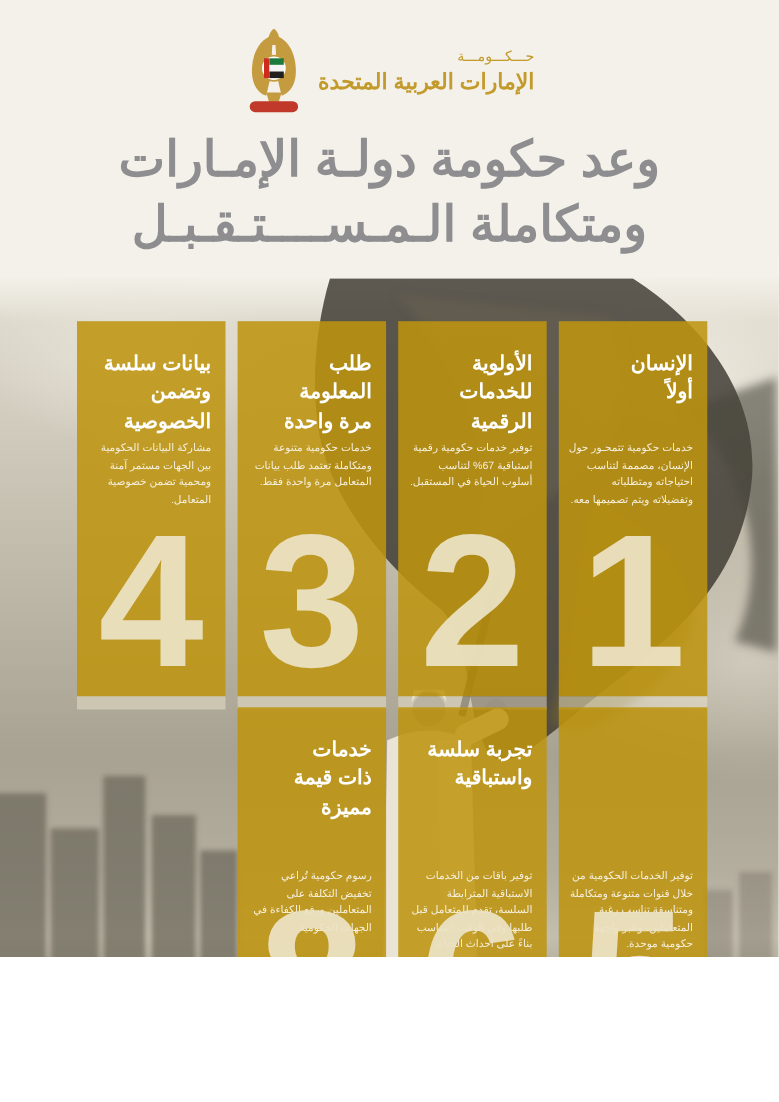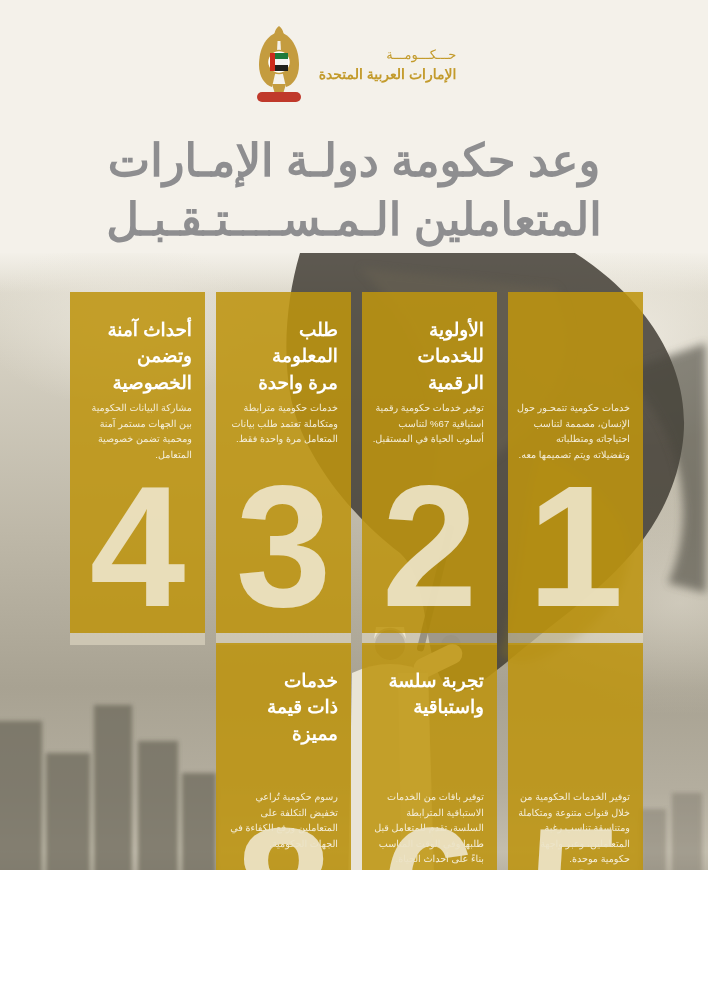--- a/index.html
+++ b/index.html
@@ -6,22 +6,22 @@
   *{box-sizing:border-box;}
   .poster{
     position:relative;width:708px;height:870px;margin:0 auto;overflow:hidden;
     background:#f4f1ea;font-family:Liberation Sans, sans-serif;
   }
   
   .header-band{position:absolute;top:0;left:0;width:100%;height:253px;background:#f4f1ea;z-index:5;}
   .logo{position:absolute;top:26px;left:0;width:100%;display:flex;justify-content:center;align-items:center;gap:13px;direction:ltr;}
   .logo-text{text-align:right;color:#c39b2c;direction:rtl;}
   .logo-gov{font-size:13px;line-height:1.2;margin-bottom:4px;padding-left:6px;}
-  .logo-country{font-size:14px;font-weight:bold;line-height:1.2;}
-  .main-title{position:absolute;top:132px;left:0;width:100%;text-align:center;color:#8e8e90;font-weight:bold;font-size:45px;line-height:1.3;direction:rtl;}
+  .logo-country{font-size:20px;font-weight:bold;line-height:1.2;}
+  .main-title{position:absolute;top:116px;left:0;width:100%;text-align:center;color:#8e8e90;font-weight:bold;font-size:45px;line-height:1.3;direction:rtl;}
   
   .photo-bg{
     position:absolute;top:253px;left:0;width:708px;height:749px;
     background:
       linear-gradient(180deg,#e3dfd3 0%,#d4cfc1 14%,#bdb7a7 38%,#a8a292 58%,#b4ae9f 72%,#c4beae 80%,#a39d8e 88%,#94907f 100%);
   }
   .photo-bg .haze{position:absolute;inset:0;
       background:
         radial-gradient(ellipse 230px 150px at 620px 90px, rgba(240,236,226,.9), rgba(240,236,226,0) 70%),
         radial-gradient(ellipse 200px 120px at 120px 70px, rgba(235,231,220,.7), rgba(235,231,220,0) 70%),
@@ -113,49 +113,51 @@
         </g>
         <rect x="5" y="66" width="44" height="10" rx="5" fill="#c0392b"></rect>
       </svg>
       <div class="logo-text">
         <div class="logo-gov">حـــكـــومـــة</div>
         <div class="logo-country">الإمارات العربية المتحدة</div>
       </div>
     </div>
     <div class="main-title">
       <div>وعد حكومة دولـة الإمـارات</div>
-      <div>المتعاملين الـمـســــتـقـبـل</div>
+      <div>ومتكاملة الـمـســــتـقـبـل</div>
     </div>
   </div>
 
   <div class="grid">
 
     <article class="card">
+      <h3 class="card-title">الإنسان
+أولاً</h3>
       <p class="card-desc">خدمات حكومية تتمحـور حول الإنسان، مصممة لتناسب احتياجاته ومتطلباته وتفضيلاته ويتم تصميمها معه.</p>
       <div class="card-number">1</div>
     </article>
 
     <article class="card">
       <h3 class="card-title">الأولوية
 للخدمات
 الرقمية</h3>
       <p class="card-desc">توفير خدمات حكومية رقمية استباقية 67% لتناسب أسلوب الحياة في المستقبل.</p>
       <div class="card-number">2</div>
     </article>
 
     <article class="card">
       <h3 class="card-title">طلب
 المعلومة
 مرة واحدة</h3>
-      <p class="card-desc">خدمات حكومية مترابطة ومتكاملة تعتمد طلب بيانات المتعامل مرة واحدة فقط.</p>
+      <p class="card-desc">خدمات حكومية متنوعة ومتكاملة تعتمد طلب بيانات المتعامل مرة واحدة فقط.</p>
       <div class="card-number">3</div>
     </article>
 
     <article class="card">
-      <h3 class="card-title">أحداث آمنة
+      <h3 class="card-title">بيانات سلسة
 وتضمن
 الخصوصية</h3>
       <p class="card-desc">مشاركة البيانات الحكومية بين الجهات مستمر آمنة ومحمية تضمن خصوصية المتعامل.</p>
       <div class="card-number">4</div>
     </article>
 
     <article class="card r2">
       <p class="card-desc">توفير الخدمات الحكومية من خلال قنوات متنوعة ومتكاملة ومتناسقة تناسب رغبة المتعاملين، وعبر واجهة حكومية موحدة.</p>
       <div class="card-number">5</div>
     </article>

